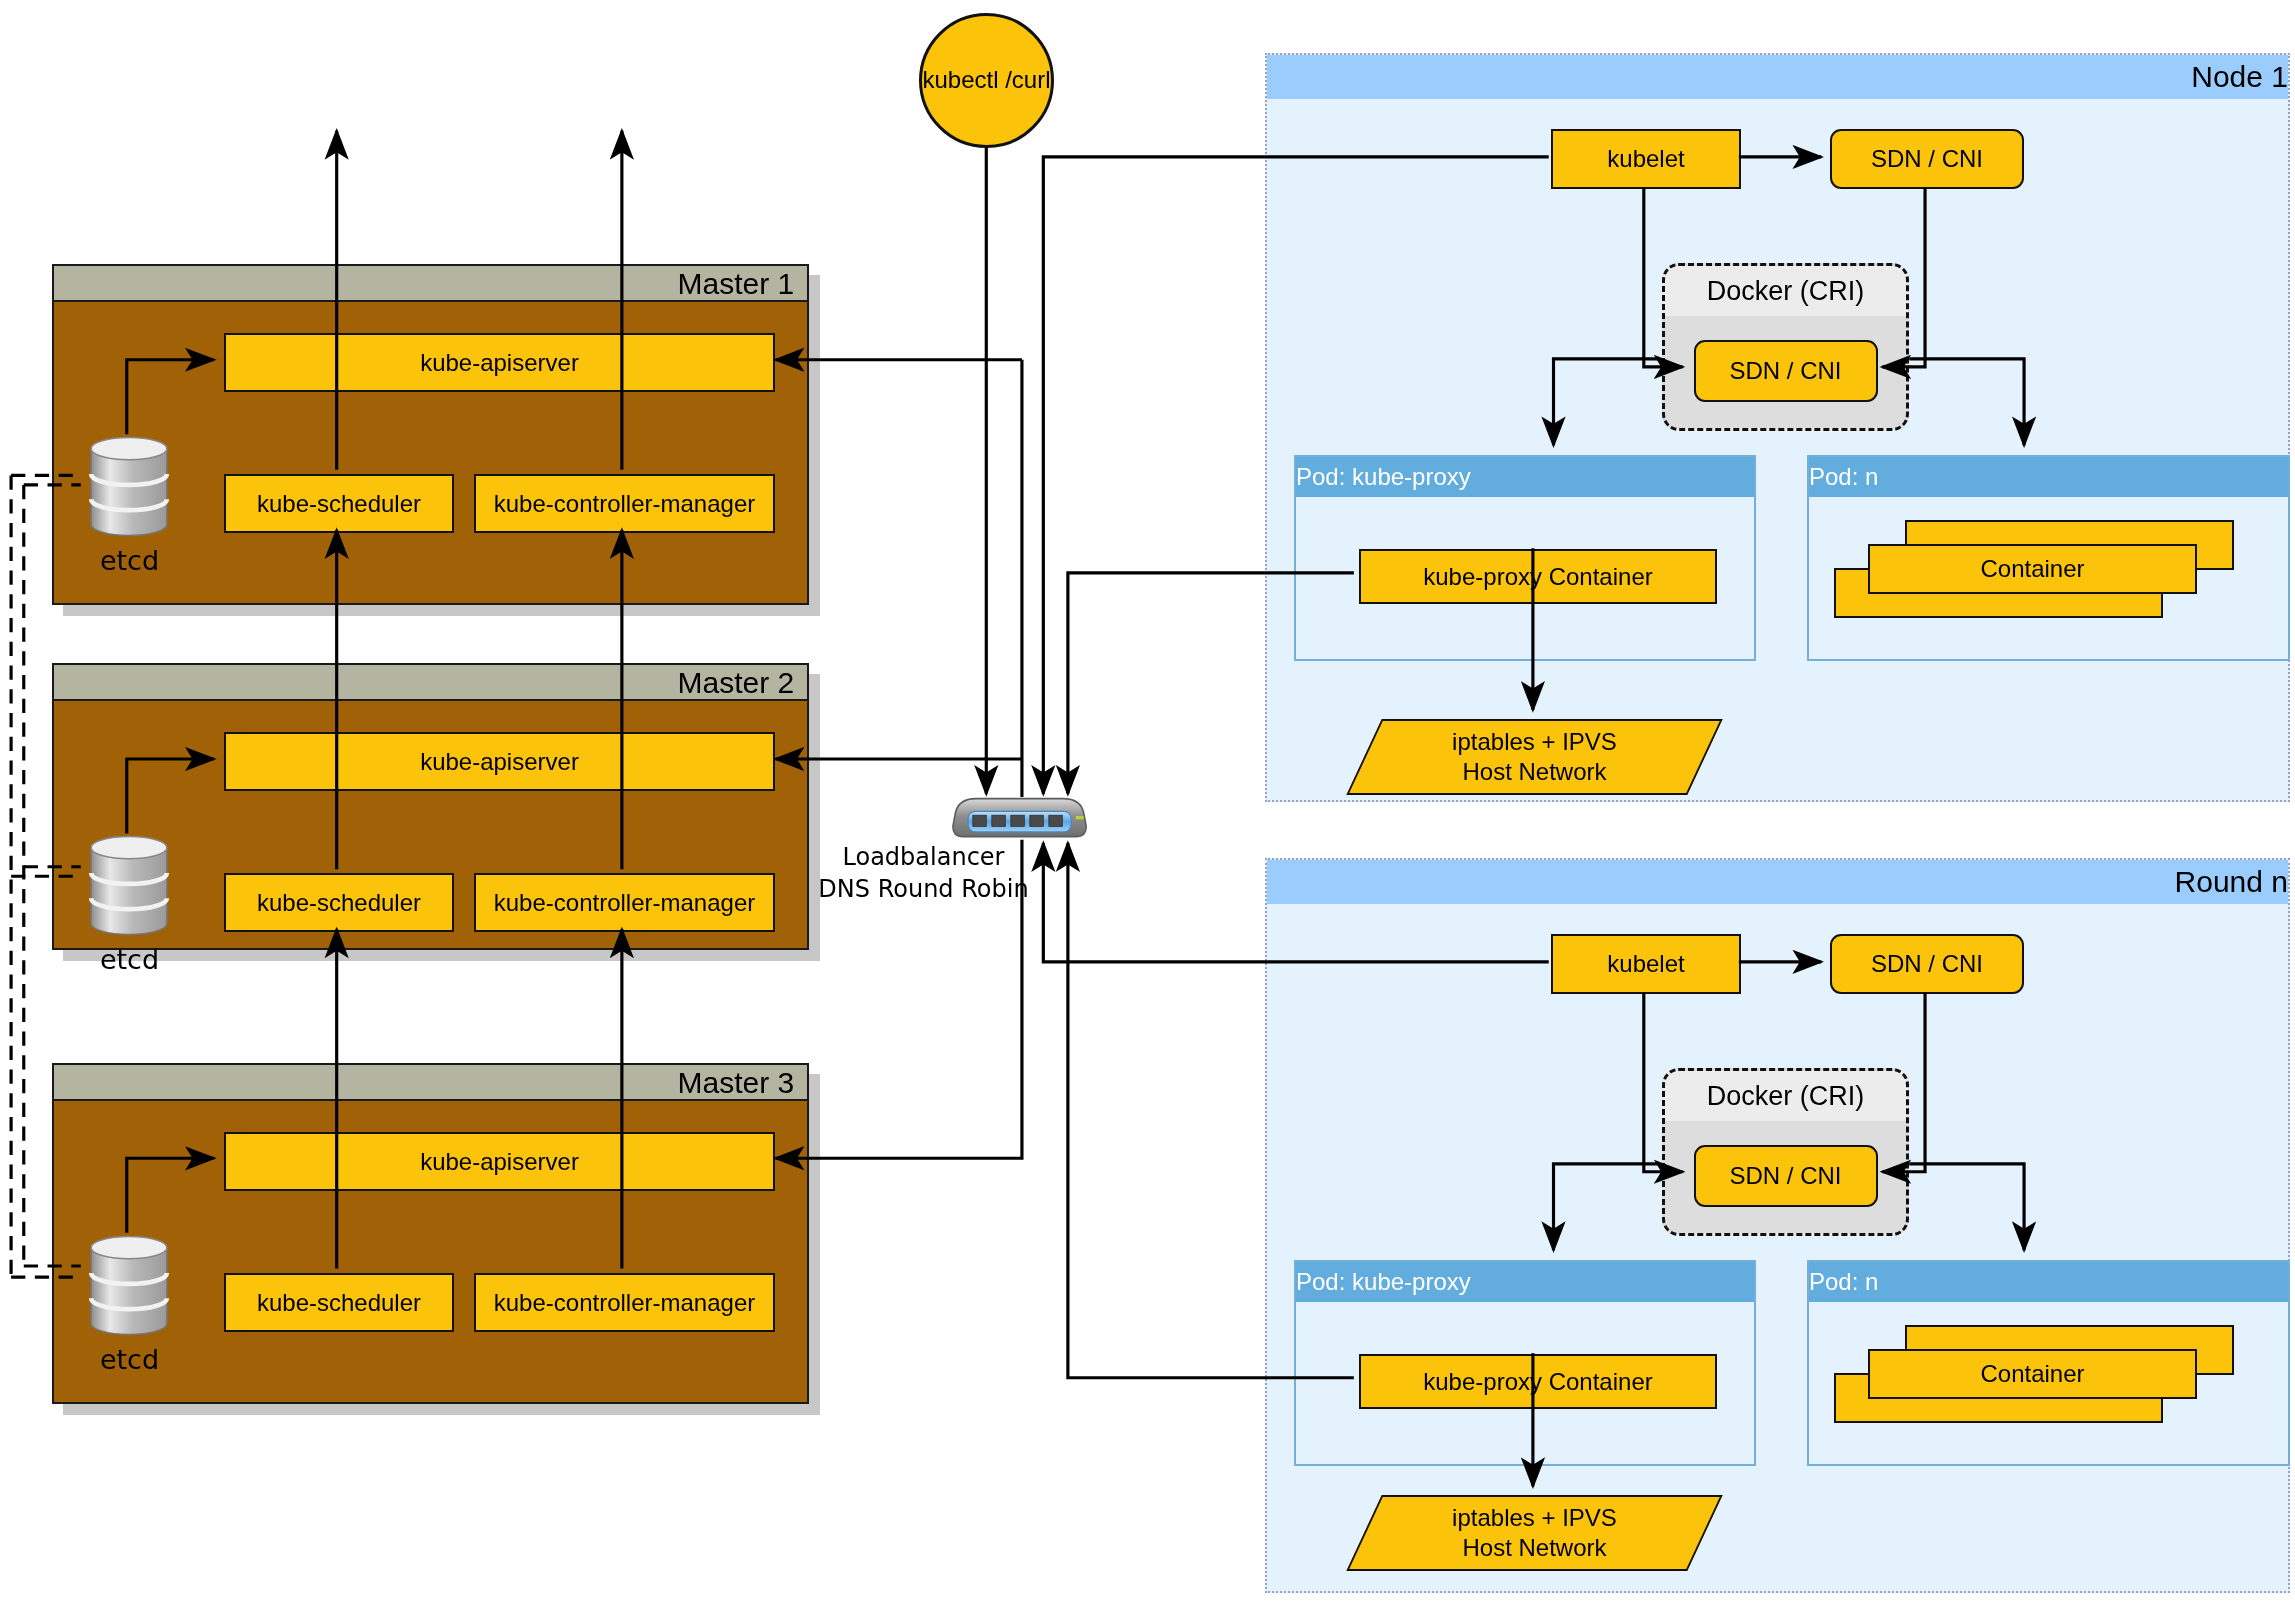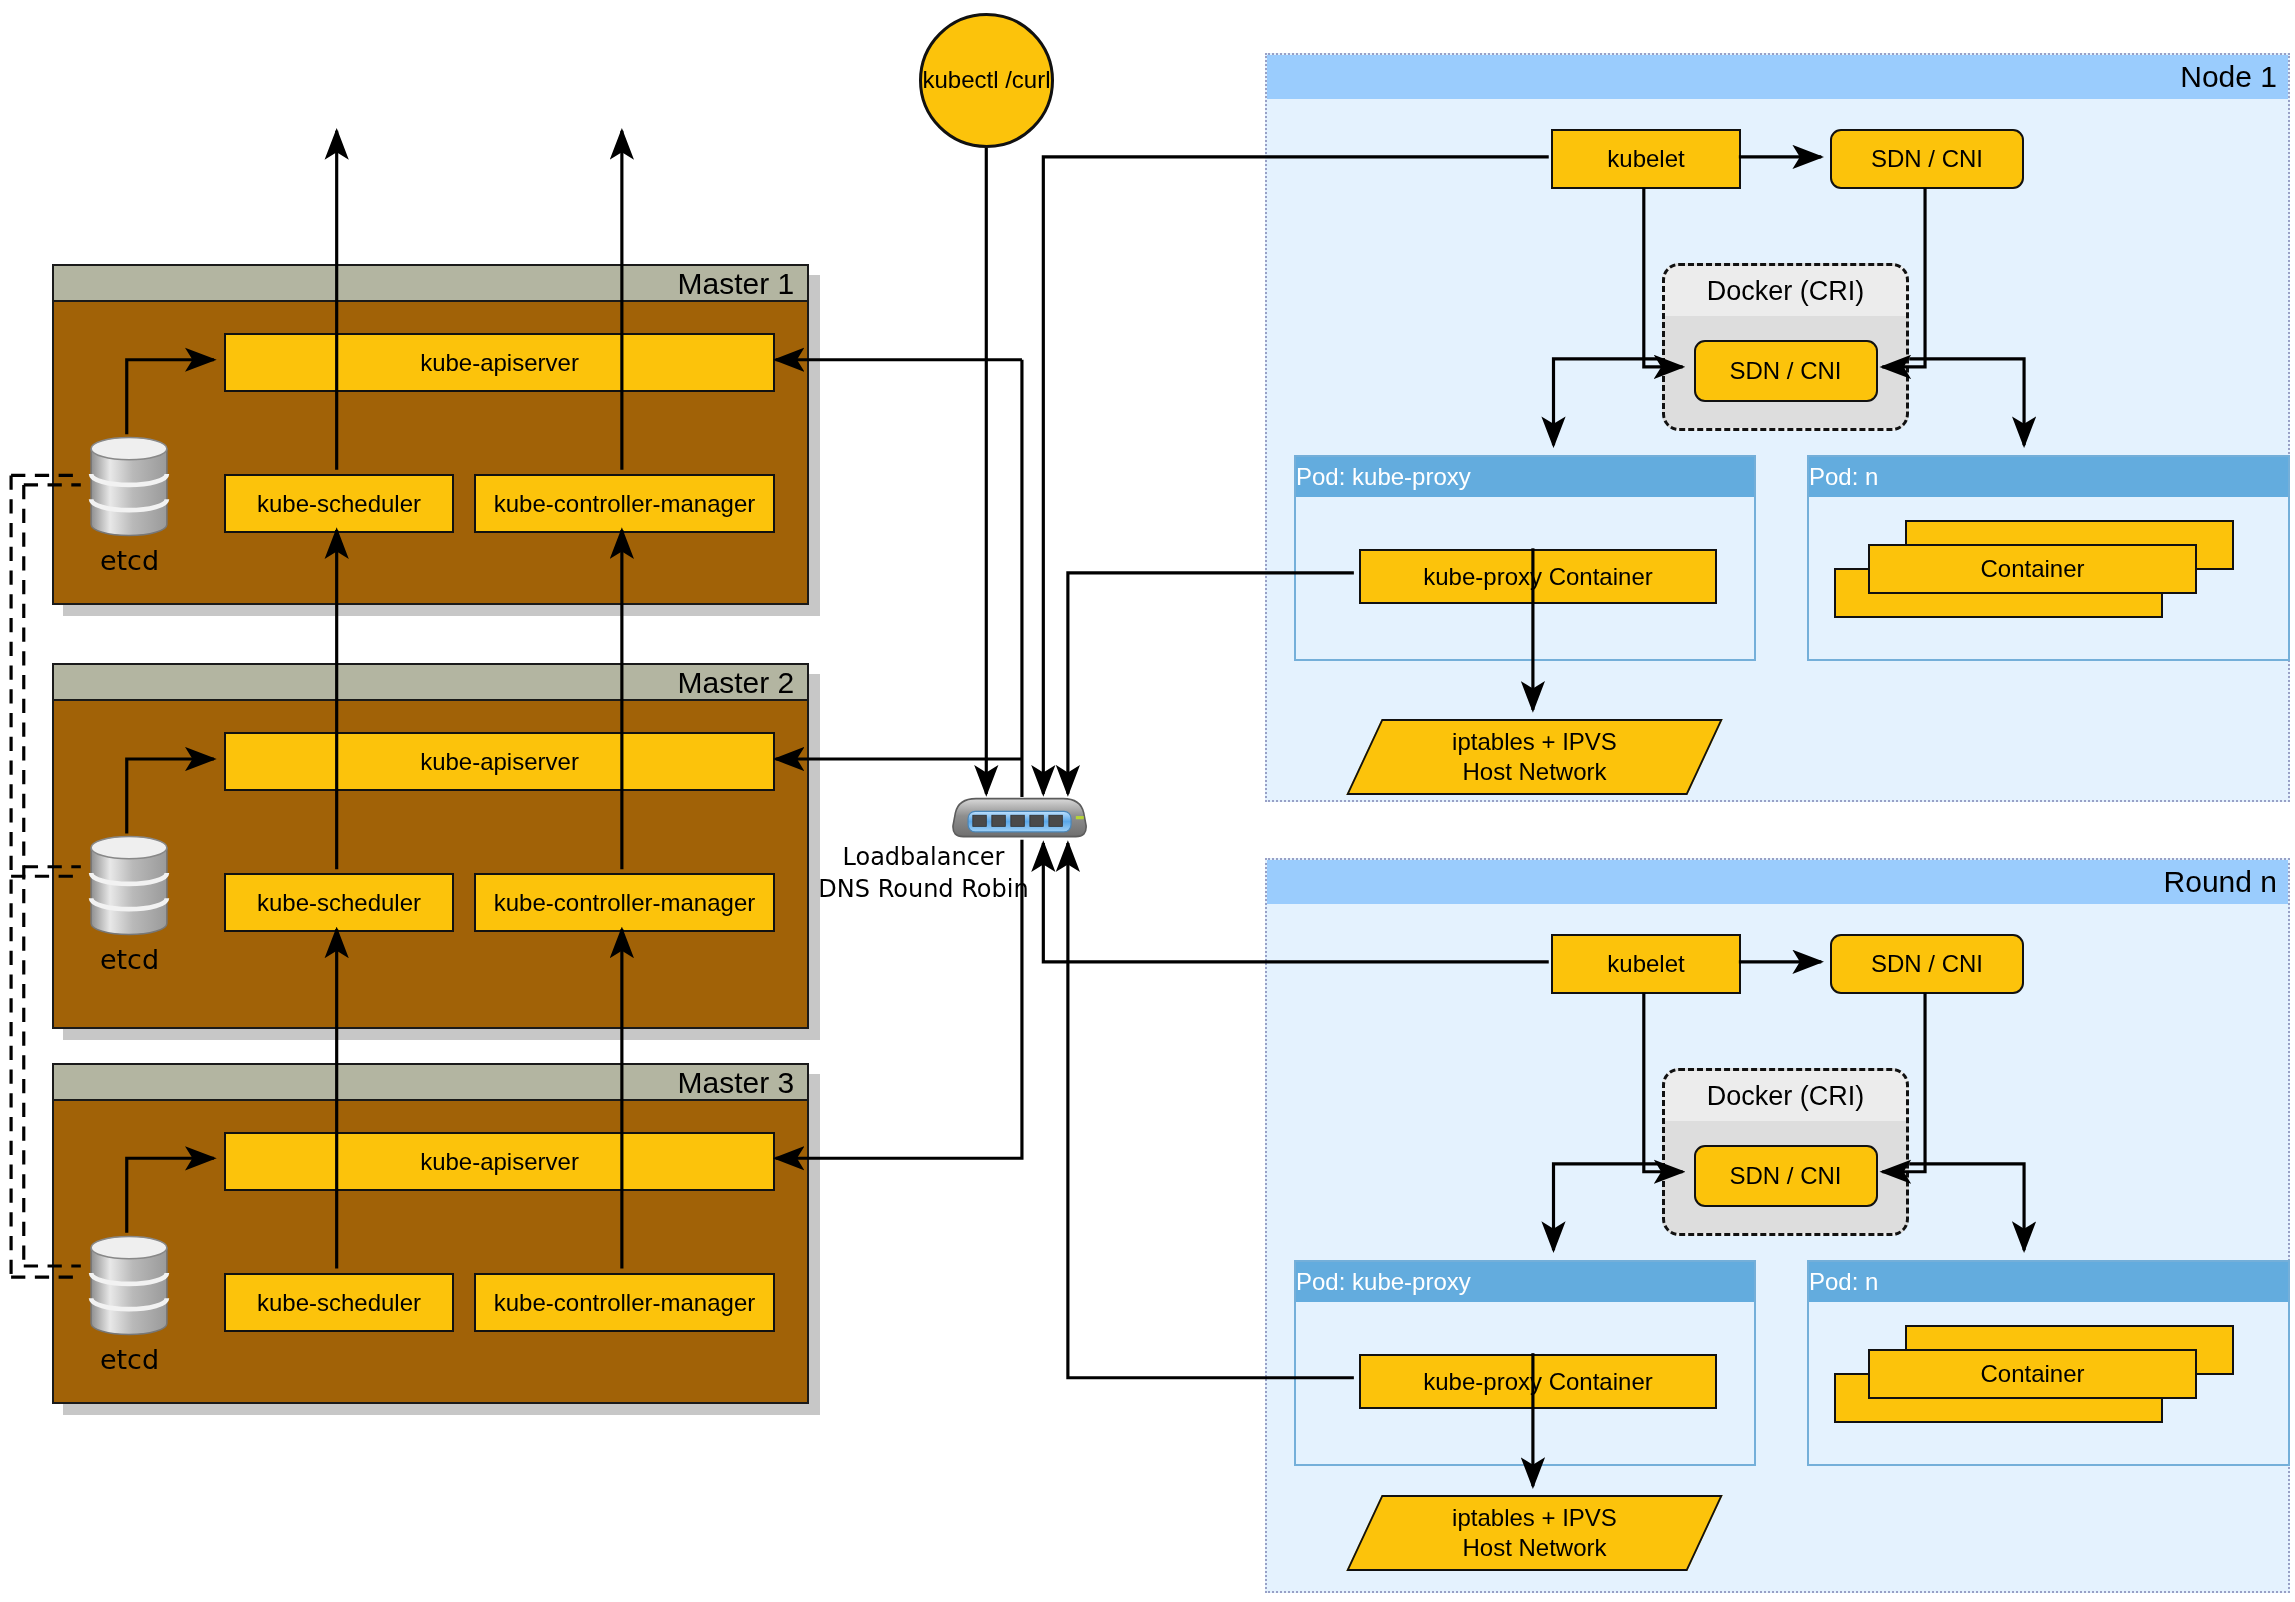--- a/index.html
+++ b/index.html
@@ -13,21 +13,21 @@
                  border-bottom:2.4px solid #1a1a1a;font-size:30px;line-height:35px;
                  text-align:right;padding-right:12.7px;box-sizing:border-box;}
   .ybox{background:#FCC30B;border:2.4px solid #111;display:flex;align-items:center;justify-content:center;
         font-size:24px;text-align:center;}
   .yround{border-radius:11px;}
   .etcd-label{font-family:"DejaVu Sans",sans-serif;font-size:27px;text-align:center;}
 
   
   .node{background:#E4F2FE;border:2.4px dotted #98A0C6;}
   .node-header{position:absolute;left:0;top:0;right:0;height:44px;background:#9ACCFD;
-               font-size:30px;line-height:44px;text-align:right;padding-right:11px;box-sizing:border-box;}
+               font-size:30px;line-height:44px;text-align:right;padding-right:0;box-sizing:border-box;}
   .pod{background:#E4F2FE;border:2.4px solid #74AFD9;}
   .pod-header{position:absolute;left:0;top:0;right:0;height:40px;background:#63ACDE;color:#fff;
               font-size:24px;line-height:40px;box-sizing:border-box;}
   .docker{background:linear-gradient(#ECECEC 0 31%,#DDDDDD 31% 100%);
           border:3.2px dashed #111;border-radius:17px;}
   .docker-title{position:absolute;left:0;top:9.5px;right:0;text-align:center;font-size:27px;}
 
   .para{background:#FCC30B;border:2.4px solid #111;transform:skewX(-25deg);}
   .para-text{transform:skewX(25deg);width:100%;height:100%;display:flex;flex-direction:column;
              align-items:center;justify-content:center;font-size:24px;line-height:30px;}
@@ -50,21 +50,21 @@
     <div class="master-header">Master 1</div>
     <div class="abs ybox" style="left:170px;top:67px;width:551px;height:59px;">kube-apiserver</div>
     <div class="abs ybox" style="left:170px;top:208px;width:230px;height:59px;">kube-scheduler</div>
     <div class="abs ybox" style="left:420px;top:208px;width:301px;height:59px;">kube-controller-manager</div>
     <svg class="abs" style="left:29px;top:170px;" width="92" height="101" viewBox="0 0 58 64">
         <use href="#etcdsym"></use>
       </svg>
     <div class="abs etcd-label" style="left:28px;top:279px;width:95px;">etcd</div>
   </div>
 
-  <div class="abs master boxz" style="left:52px;top:663px;width:757px;height:366px;">
+  <div class="abs master boxz" style="left:52px;top:663px;width:757px;height:287px;">
     <div class="master-header">Master 2</div>
     <div class="abs ybox" style="left:170px;top:67px;width:551px;height:59px;">kube-apiserver</div>
     <div class="abs ybox" style="left:170px;top:208px;width:230px;height:59px;">kube-scheduler</div>
     <div class="abs ybox" style="left:420px;top:208px;width:301px;height:59px;">kube-controller-manager</div>
     <svg class="abs" style="left:29px;top:170px;" width="92" height="101" viewBox="0 0 58 64">
         <use href="#etcdsym"></use>
       </svg>
     <div class="abs etcd-label" style="left:28px;top:279px;width:95px;">etcd</div>
   </div>
 

